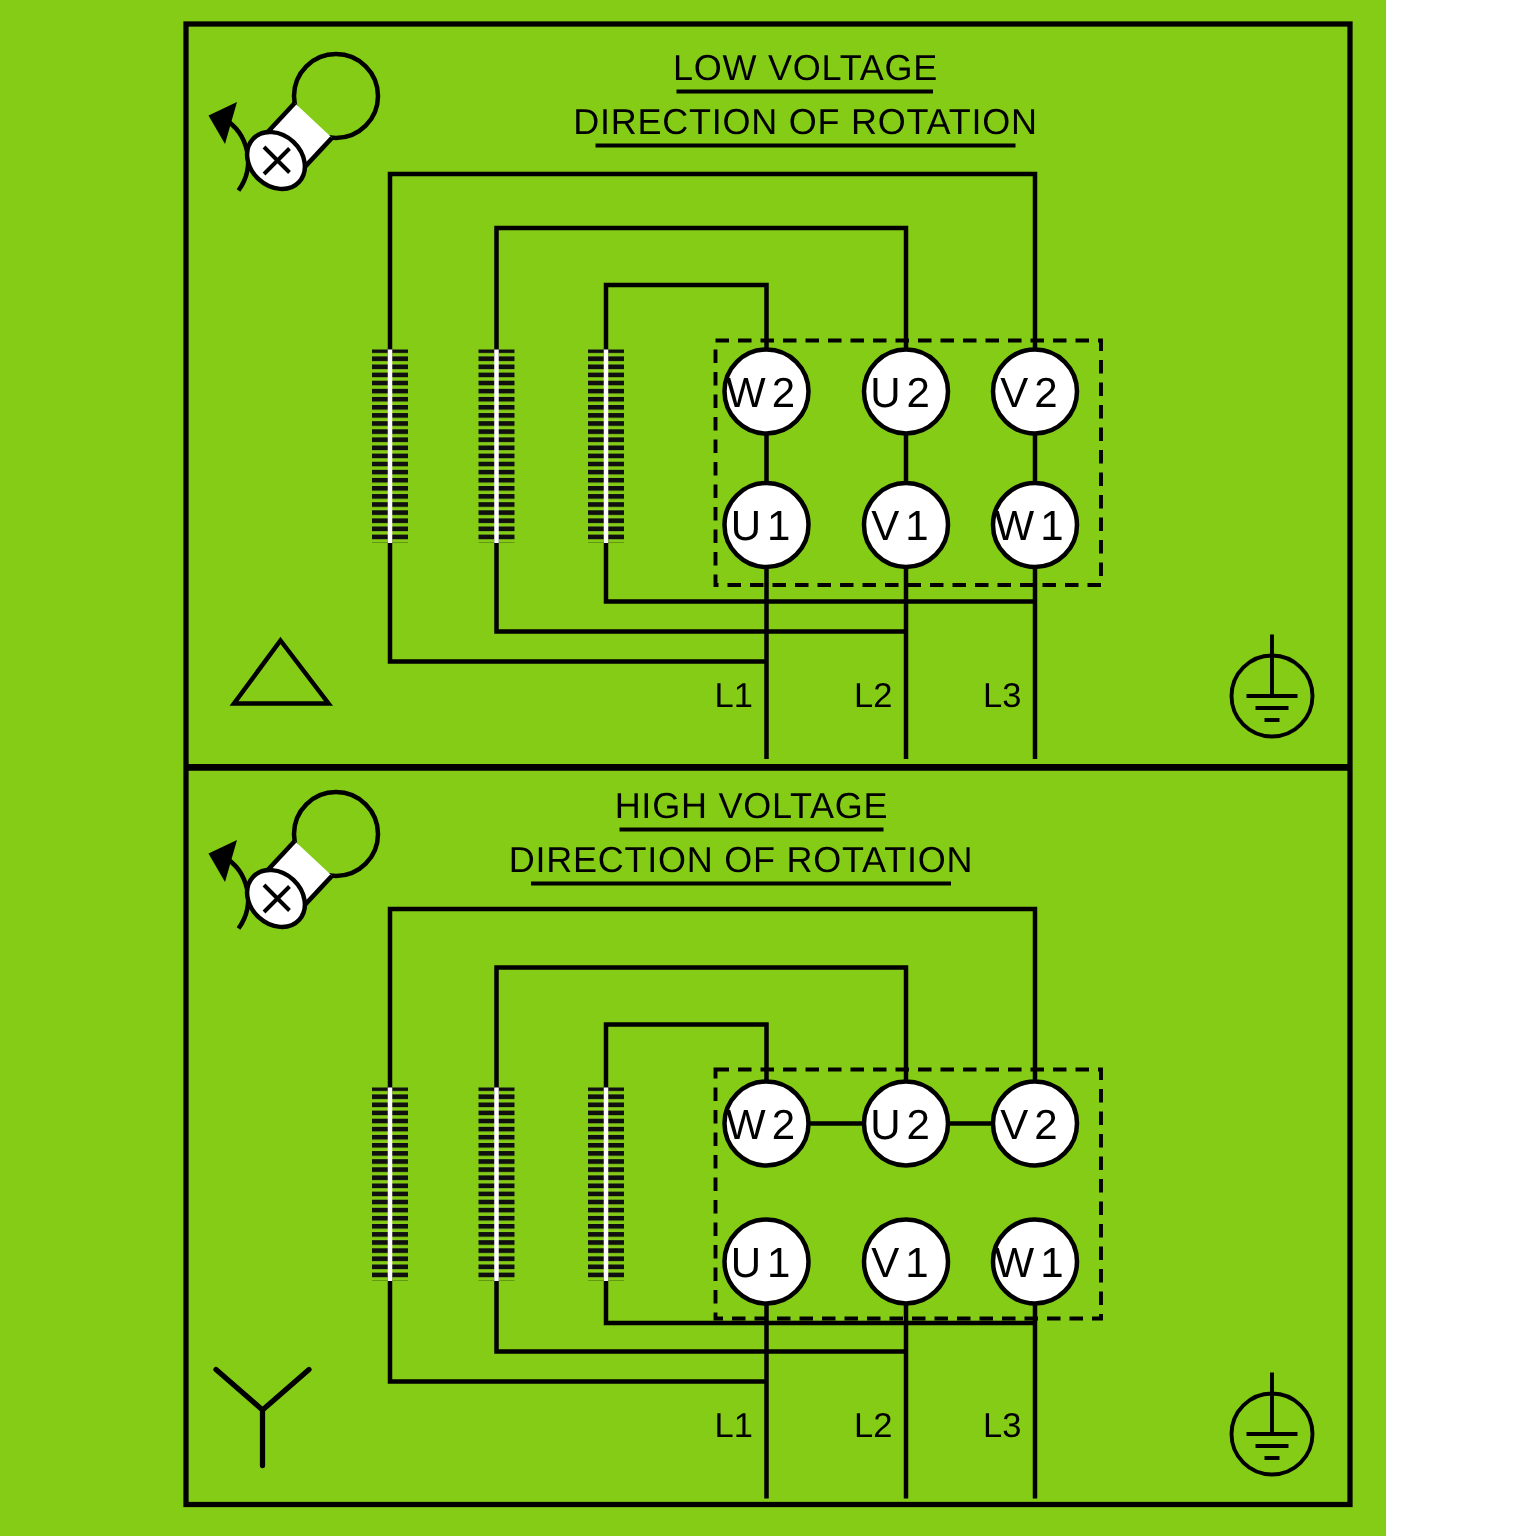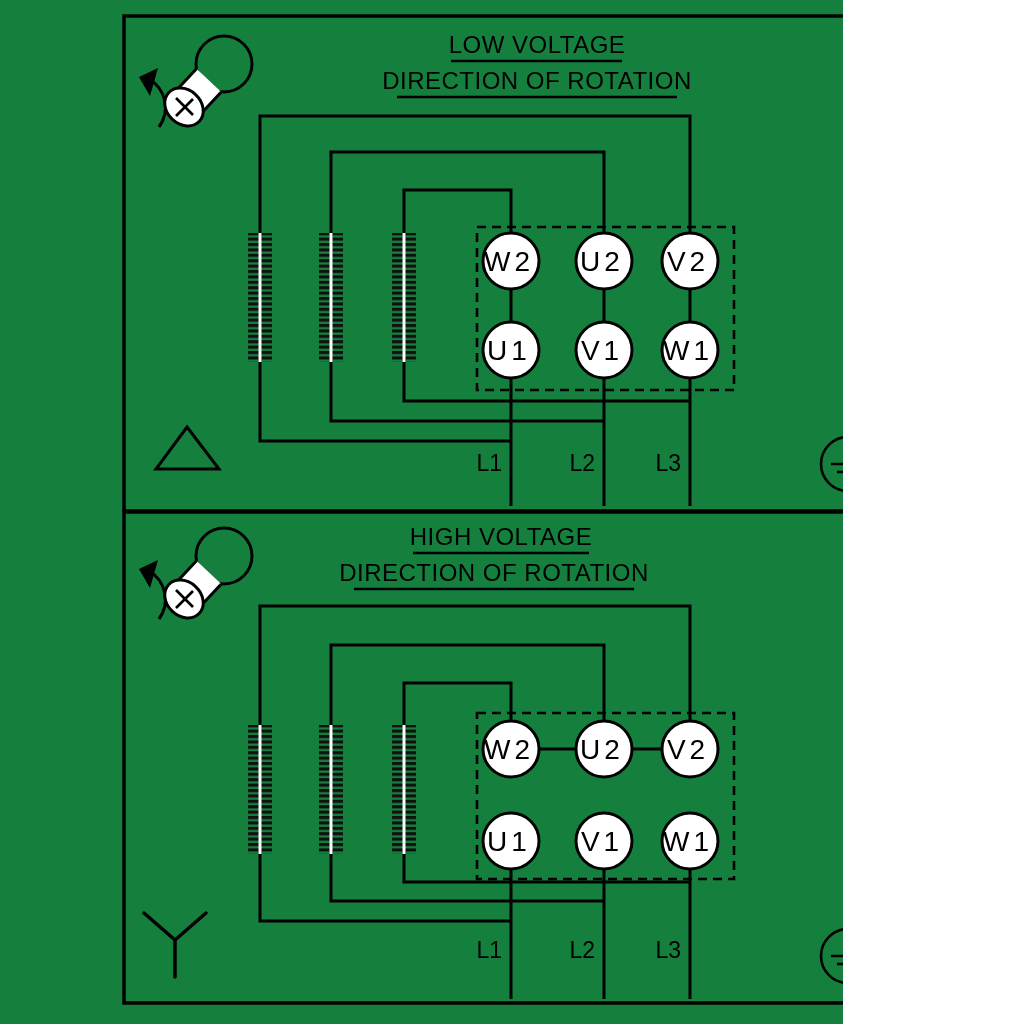--- a/index.html
+++ b/index.html
@@ -1,21 +1,21 @@
 <!DOCTYPE html>
 <html><head>
 <meta charset="utf-8">
 <style>
   * { box-sizing: border-box; }
   html, body { margin: 0; padding: 0; background: #ffffff; }
   .stage {
     position: relative;
-    width: 843px;
+    width: 924px;
     height: 1024px;
-    background: #15803d;
+    background: #84cc16;
     font-family: "Liberation Sans", "DejaVu Sans", sans-serif;
     overflow: hidden;
   }
   svg { display: block; }
   .wire  { fill: none; stroke: #000000; stroke-width: 3; }
   .thin  { fill: none; stroke: #000000; stroke-width: 2.6; }
   .dash  { fill: none; stroke: #000000; stroke-width: 2.6; stroke-dasharray: 9 6; }
   .term  { fill: #ffffff; stroke: #000000; stroke-width: 3; }
   .occl  { fill: #ffffff; stroke: none; }
   .solid { fill: #000000; stroke: none; }

